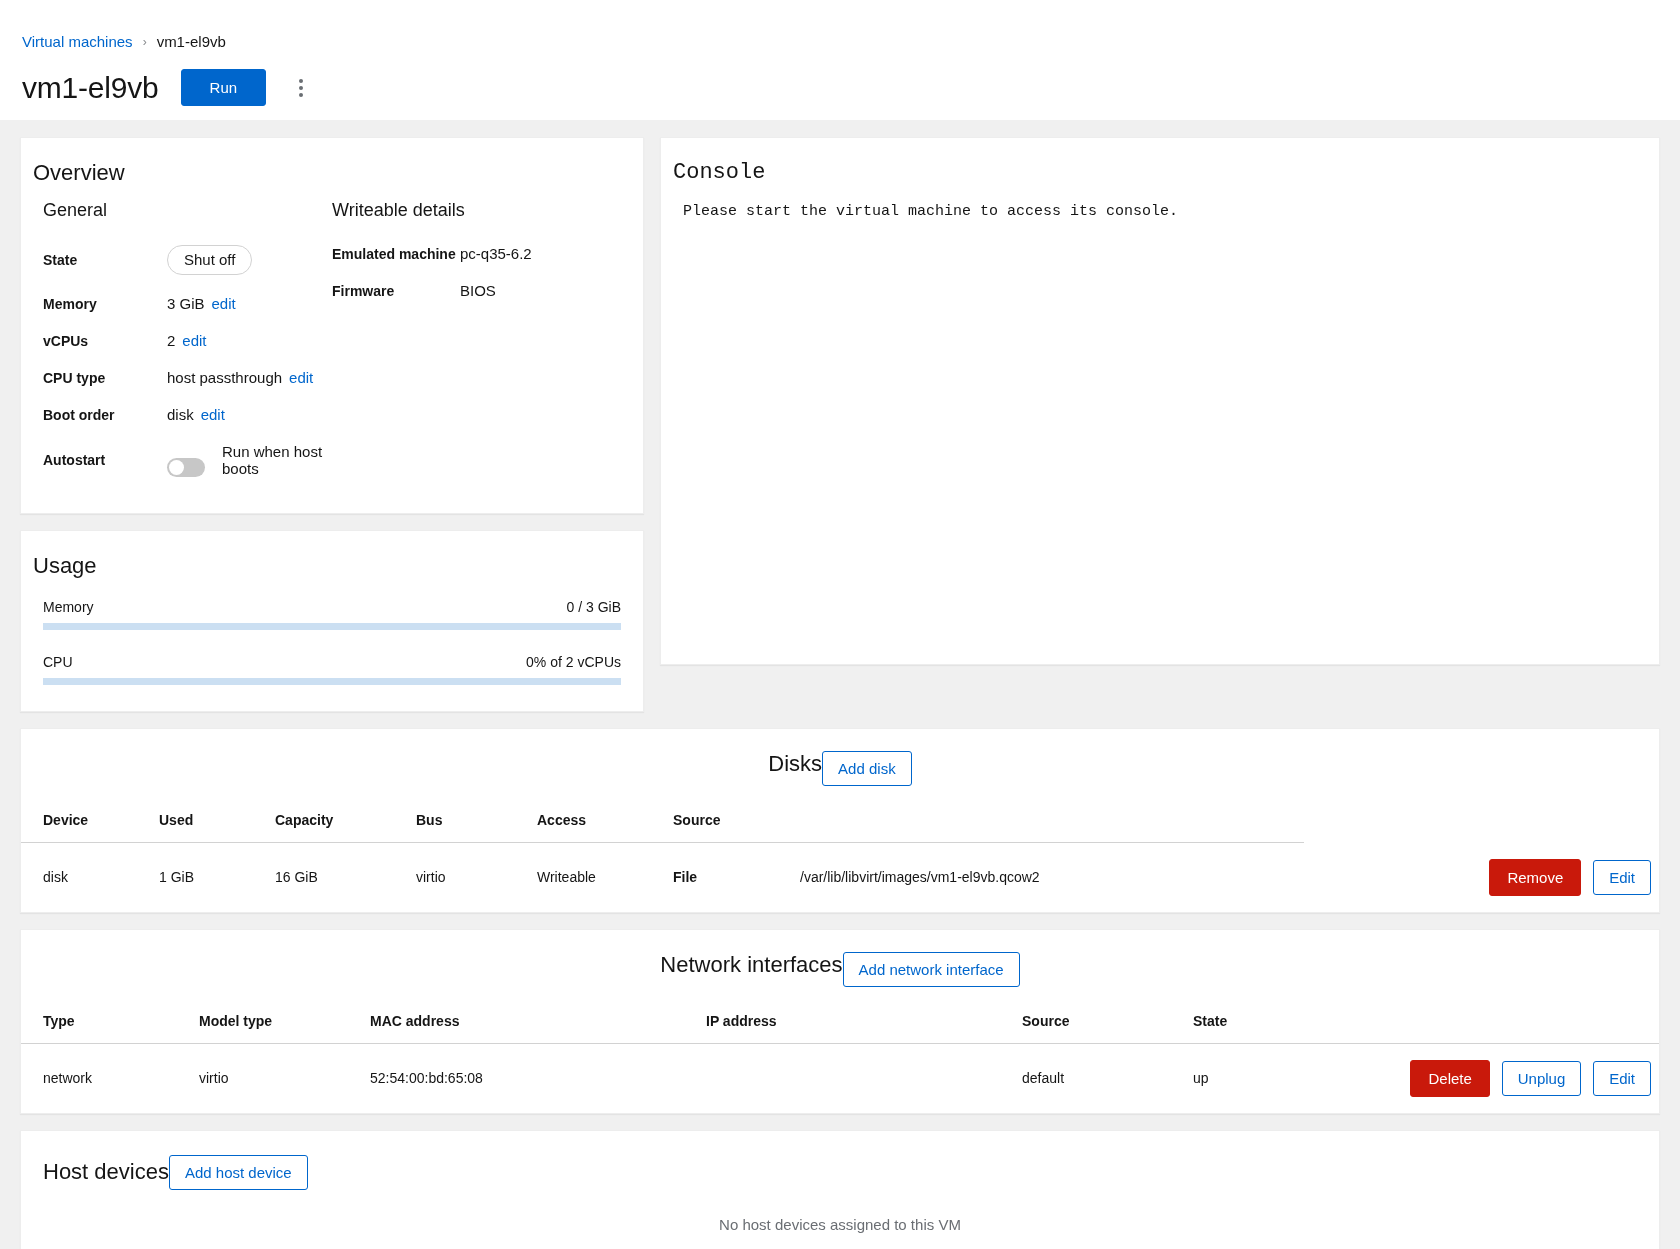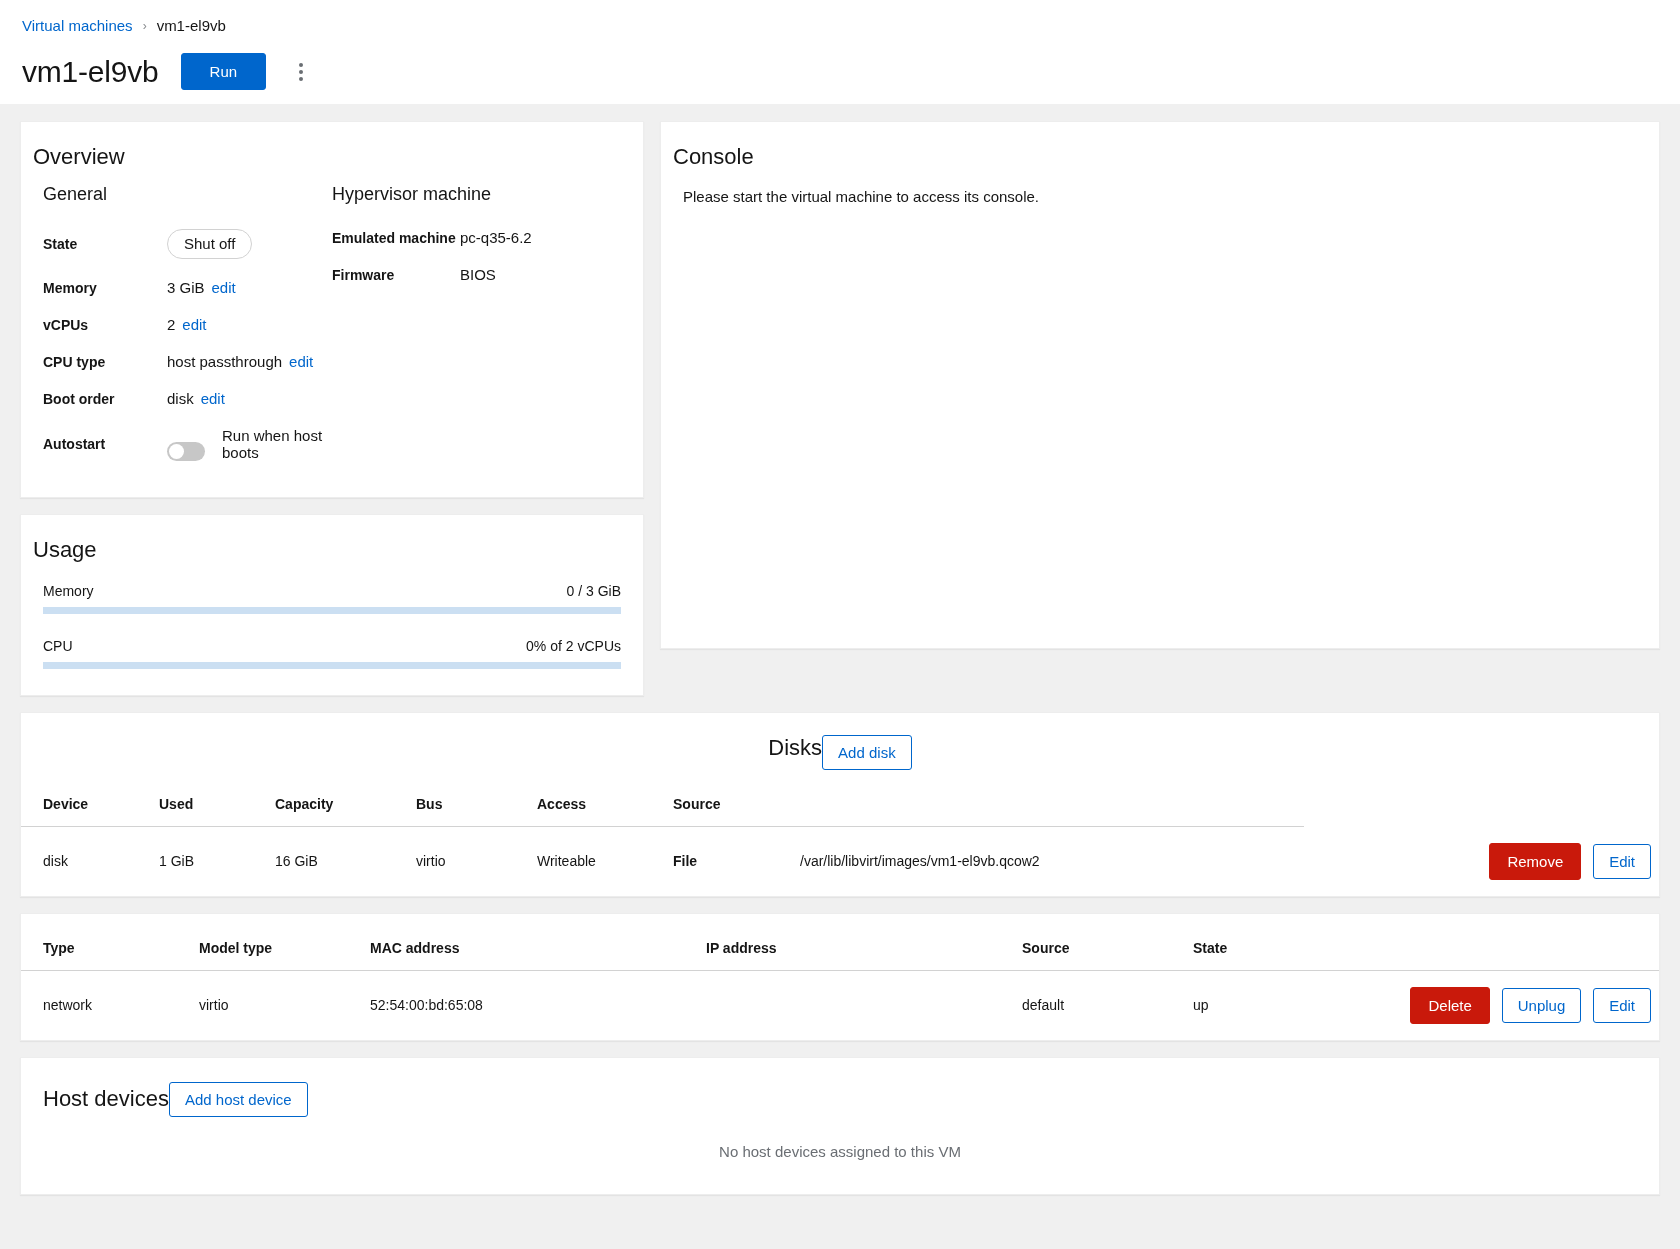--- a/index.html
+++ b/index.html
@@ -14,21 +14,21 @@
     background: #f0f0f0;
     font-family: "Liberation Sans", sans-serif;
     font-size: 15px;
     color: #151515;
     -webkit-font-smoothing: antialiased;
   }
 
   
   .page-header {
     background: #ffffff;
-    padding: 18px 22px 14px 22px;
+    padding: 34px 22px 14px 22px;
   }
   .breadcrumb {
     display: flex;
     align-items: center;
     gap: 10px;
     font-size: 15px;
     line-height: 1;
     margin-bottom: 20px;
   }
   .breadcrumb a {
@@ -241,20 +241,21 @@
   }
   .progress-fill {
     height: 100%;
     background: #06c;
     width: 0%;
   }
 
   
   .console-card {
     min-height: 528px;
+    font-family: Liberation Mono, monospace;
   }
   .console-msg {
     padding: 18px 22px 22px 22px;
     font-size: 15px;
     color: #151515;
   }
 
   
   .section {
     margin-top: 16px;
@@ -381,21 +382,21 @@
 
               <div class="dl-term">Autostart</div>
               <div class="dl-desc">
                 <span class="toggle"></span>
                 <span class="toggle-label">Run when host boots</span>
               </div>
             </div>
           </div>
 
           <div class="ov-col">
-            <h3 class="sub-head">Hypervisor machine</h3>
+            <h3 class="sub-head">Writeable details</h3>
             <div class="dl dl-hyp">
               <div class="dl-term">Emulated machine</div>
               <div class="dl-desc">pc-q35-6.2</div>
 
               <div class="dl-term">Firmware</div>
               <div class="dl-desc">BIOS</div>
             </div>
           </div>
 
         </div>
@@ -465,20 +466,24 @@
           <td class="actions">
             <button class="btn btn-danger">Remove</button>
             <button class="btn btn-secondary">Edit</button>
           </td>
         </tr>
       </tbody>
     </table>
   </div>
 
   <div class="card section">
+    <div class="section-head">
+      <h2>Network interfaces</h2>
+      <button class="btn btn-secondary">Add network interface</button>
+    </div>
     <table class="tbl">
       <thead>
         <tr>
           <th style="width:140px">Type</th>
           <th style="width:155px">Model type</th>
           <th style="width:320px">MAC address</th>
           <th style="width:300px">IP address</th>
           <th style="width:155px">Source</th>
           <th>State</th>
           <th></th>

